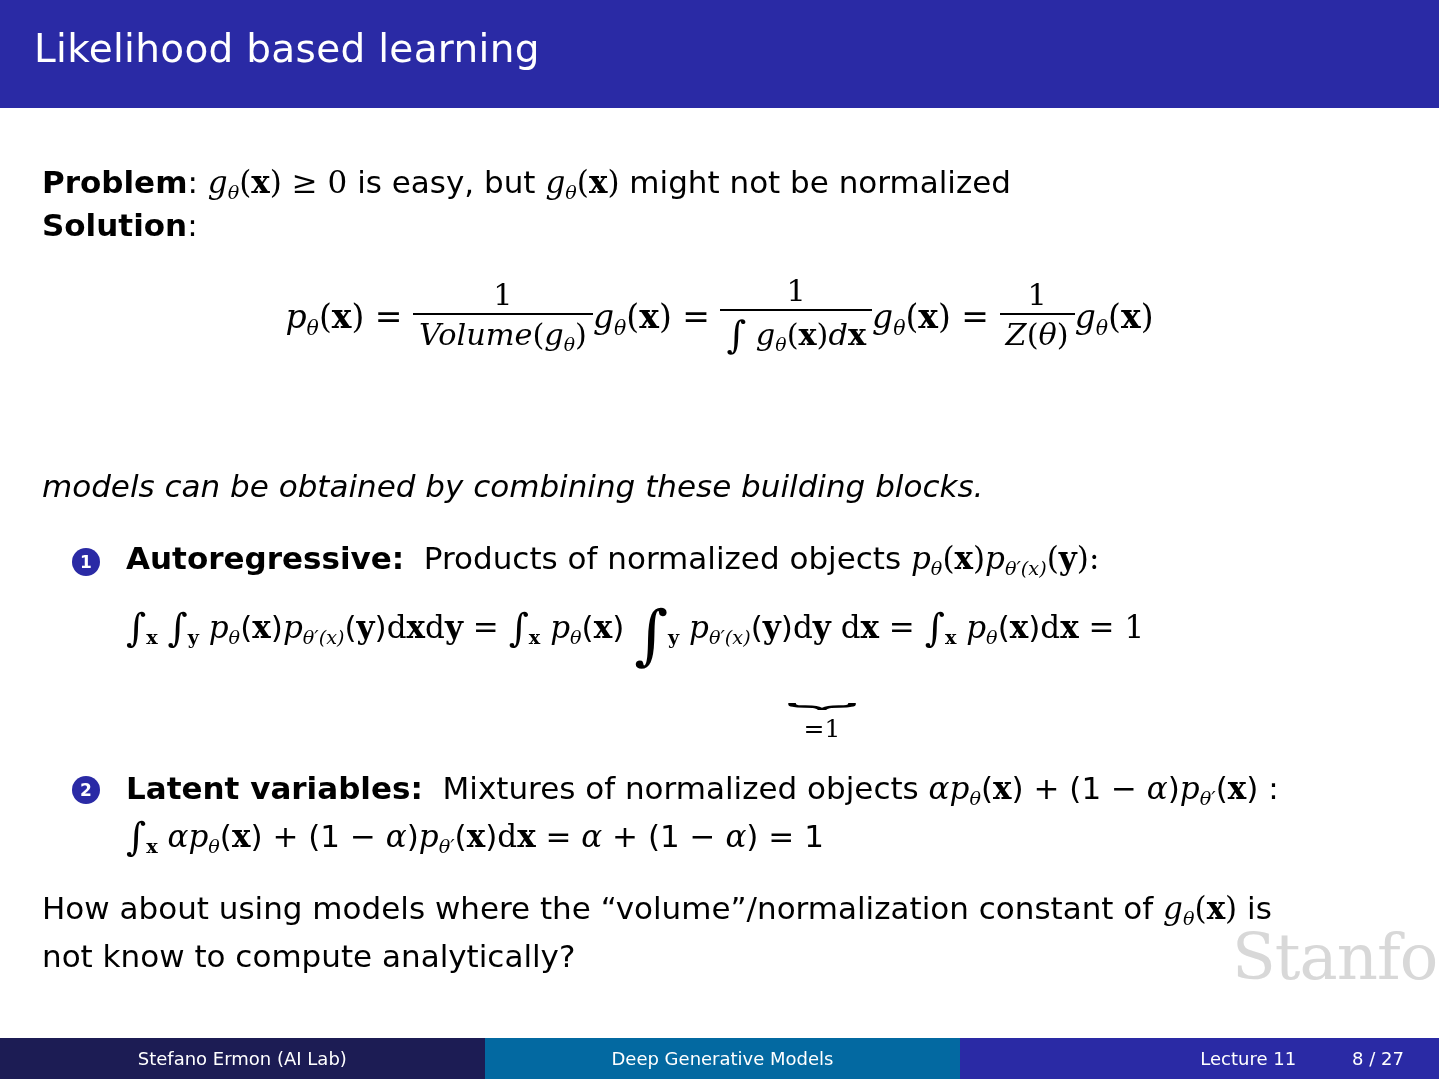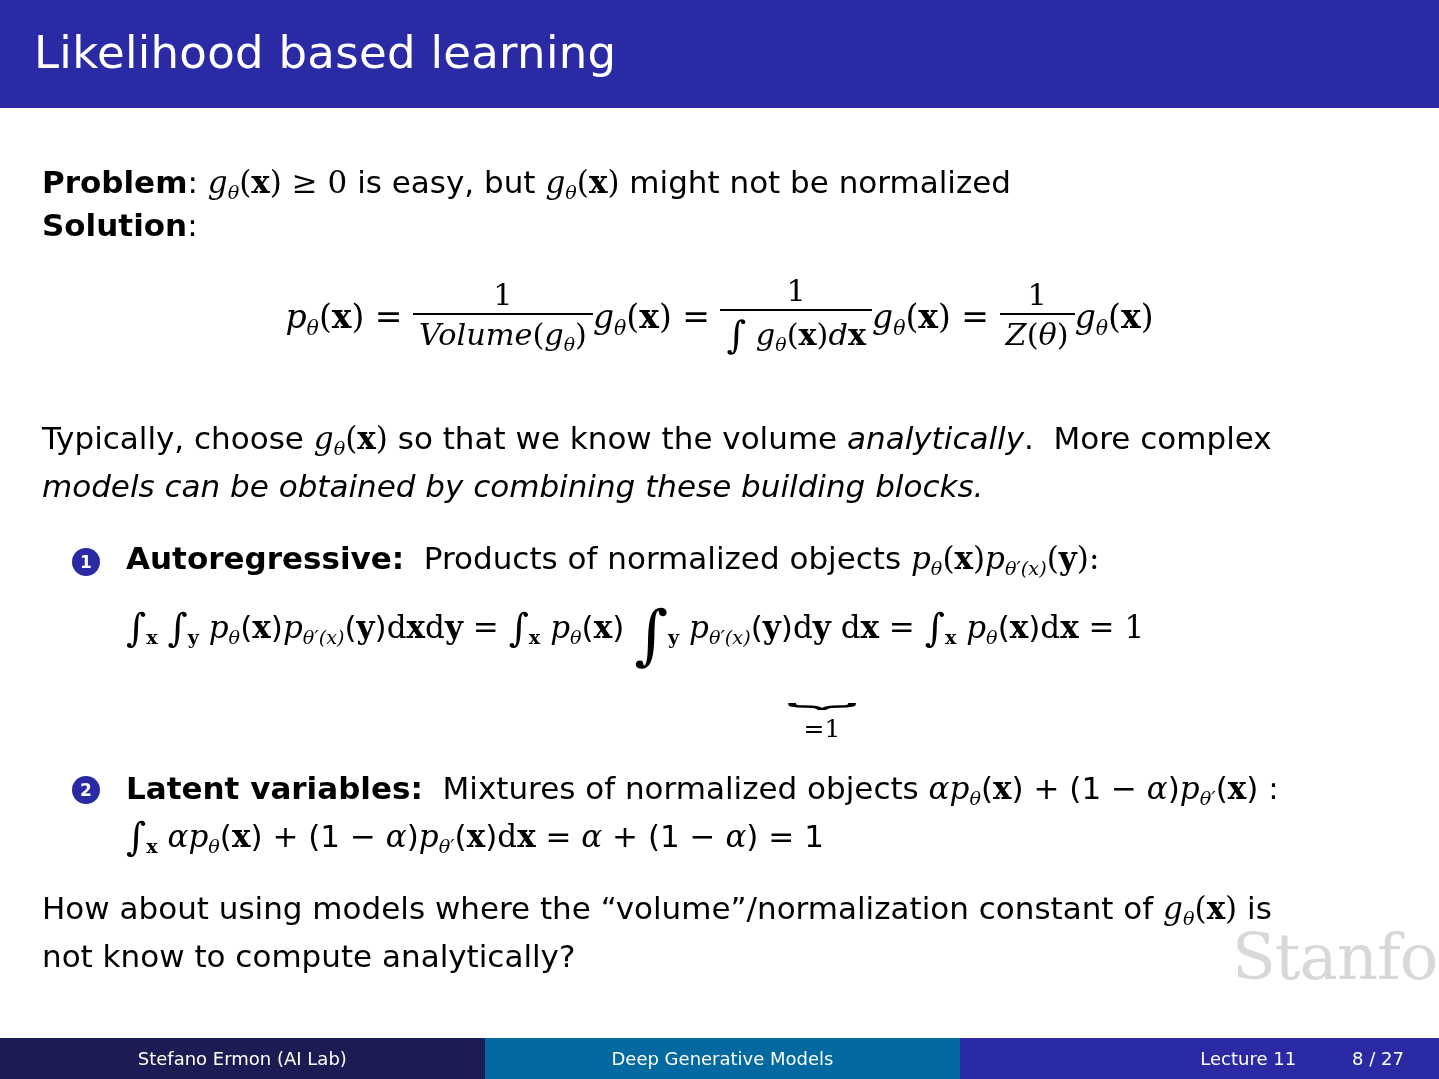--- a/index.html
+++ b/index.html
@@ -22,21 +22,21 @@
     top: 0;
     left: 0;
     width: 1439px;
     height: 108px;
     background: #2a2aa5;
   }
   .title-text {
     position: absolute;
     left: 34px;
     top: 26px;
-    font-size: 45px;
+    font-size: 39px;
     color: #ffffff;
     font-weight: 400;
     letter-spacing: 0.3px;
     white-space: nowrap;
   }
 
   
   .slide-body {
     position: absolute;
     top: 108px;
@@ -223,23 +223,20 @@
   </div>
 
   <div class="line" id="solution-line">
     <span class="bold">Solution</span><span>:</span>
   </div>
 
   <div id="main-equation">
     <span class="mathit">p<span class="sub">θ</span></span><span class="mathrm">(</span><span class="mathbf">x</span><span class="mathrm">) = </span><span class="frac"><span class="num">1</span><span class="den"><span class="mathit">Volume</span>(<span class="mathit">g<span class="sub">θ</span></span>)</span></span><span class="mathit">g<span class="sub">θ</span></span><span class="mathrm">(</span><span class="mathbf">x</span><span class="mathrm">) = </span><span class="frac"><span class="num">1</span><span class="den"><span class="intg">∫</span> <span class="mathit">g<span class="sub">θ</span></span>(<span class="mathbf">x</span>)<span class="mathit">d</span><span class="mathbf">x</span></span></span><span class="mathit">g<span class="sub">θ</span></span><span class="mathrm">(</span><span class="mathbf">x</span><span class="mathrm">) = </span><span class="frac"><span class="num">1</span><span class="den"><span class="mathit">Z</span>(<span class="mathit">θ</span>)</span></span><span class="mathit">g<span class="sub">θ</span></span><span class="mathrm">(</span><span class="mathbf">x</span><span class="mathrm">)</span>
   </div>
 
-  <div class="line" id="typ-1">
-    <span>Typically, choose </span><span class="mathit">g<span class="sub">θ</span></span><span class="mathrm">(</span><span class="mathbf">x</span><span class="mathrm">)</span><span> so that we know the volume </span><span class="ital">analytically</span><span>. &nbsp;More complex</span>
-  </div>
   <div class="line" id="typ-2">models can be obtained by combining these building blocks.</div>
 
   <div class="enum-badge" id="badge-1">1</div>
   <div class="line" id="item1-text">
     <span class="bold">Autoregressive:</span><span>&nbsp; Products of normalized objects </span><span class="mathit">p<span class="sub">θ</span></span><span class="mathrm">(</span><span class="mathbf">x</span><span class="mathrm">)</span><span class="mathit">p<span class="sub">θ′(x)</span></span><span class="mathrm">(</span><span class="mathbf">y</span><span class="mathrm">):</span>
   </div>
 
   <div class="line" id="item1-eq">
     <span class="intg">∫</span><span class="supsub mathbf">x</span> <span class="intg">∫</span><span class="supsub mathbf">y</span> <span class="mathit">p<span class="sub">θ</span></span>(<span class="mathbf">x</span>)<span class="mathit">p<span class="sub">θ′(x)</span></span>(<span class="mathbf">y</span>)<span class="mathrm">d</span><span class="mathbf">x</span><span class="mathrm">d</span><span class="mathbf">y</span> <span class="mathrm">=</span> <span class="intg">∫</span><span class="supsub mathbf">x</span> <span class="mathit">p<span class="sub">θ</span></span>(<span class="mathbf">x</span>) <span class="bigint">∫</span><span class="supsub mathbf">y</span> <span class="mathit">p<span class="sub">θ′(x)</span></span>(<span class="mathbf">y</span>)<span class="mathrm">d</span><span class="mathbf">y</span> <span class="mathrm">d</span><span class="mathbf">x</span> <span class="mathrm">=</span> <span class="intg">∫</span><span class="supsub mathbf">x</span> <span class="mathit">p<span class="sub">θ</span></span>(<span class="mathbf">x</span>)<span class="mathrm">d</span><span class="mathbf">x</span> <span class="mathrm">= 1</span>
   </div>

